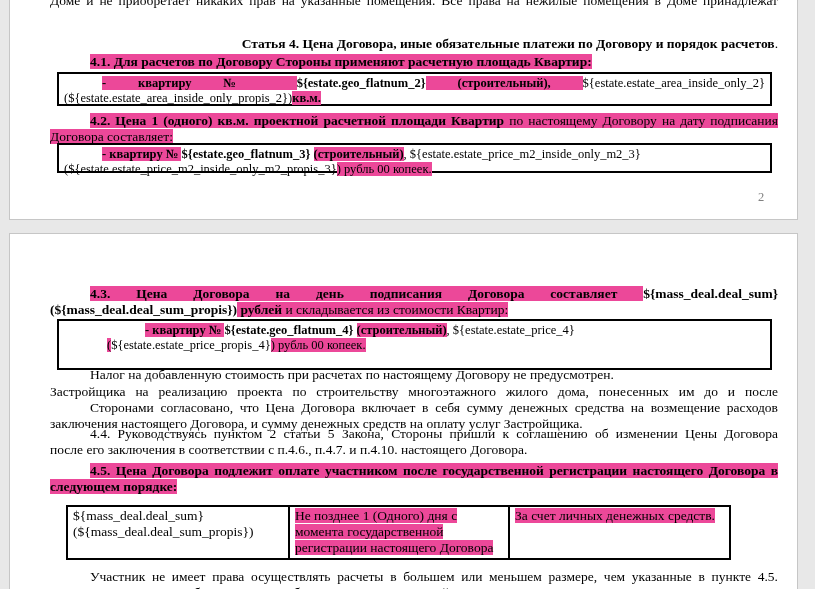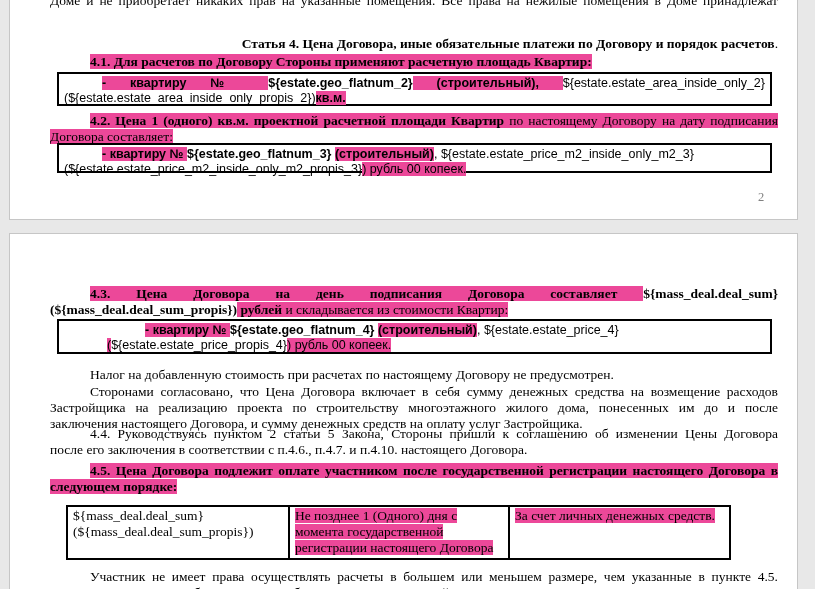--- a/index.html
+++ b/index.html
@@ -18,21 +18,21 @@
   .blk{position:absolute;left:40px;width:728px;}
   .ln{white-space:normal;}
   .just{text-align:justify;text-align-last:justify;}
   .ind{text-indent:40px;}
   .ctr{text-align:right;}
   .b{font-weight:bold;}
   .hl{background:#ec4899;}
   .cbox{
     position:absolute;left:47px;width:715px;box-sizing:border-box;
     border:2px solid #000;padding:2px 5px 3px 5px;
-    font-family:Liberation Sans, sans-serif;font-size:12.5px;line-height:15px;
+    font-family:Liberation Serif, serif;font-size:12.5px;line-height:15px;
   }
   .cbox .ind2{text-indent:38px;}
   .pagenum{position:absolute;left:748px;color:#808080;font-size:12.5px;}
   table.pay{
     position:absolute;left:56px;top:271px;width:663px;
     border-collapse:collapse;table-layout:fixed;
   }
   table.pay td{
     border:2px solid #000;vertical-align:top;
     padding:1px 5px 2px 5px;font-size:13.5px;line-height:16px;
@@ -74,32 +74,32 @@
   <div class="pagenum" style="top:229px;">2</div>
 </div>
 
 <div class="page" id="page2">
 
   <div class="blk" style="top:52px;">
     <div class="ln ind just"><span class="b hl">4.3. Цена Договора на день подписания Договора составляет </span><span class="b">${mass_deal.deal_sum}</span></div>
     <div class="ln"><span class="b">(${mass_deal.deal_sum_propis})</span><span class="b hl"> рублей</span><span class="hl"> и складывается из стоимости Квартир:</span></div>
   </div>
 
-  <div class="cbox" style="top:85px;height:35px;padding-left:48px;">
+  <div class="cbox" style="top:85px;height:51px;padding-left:48px;">
     <div class="ln ind2"><span class="b hl">- квартиру № </span><span class="b">${estate.geo_flatnum_4}</span><span> </span><span class="b hl">(строительный)</span><span>, </span><span>${estate.estate_price_4}</span></div>
     <div class="ln"><span class="hl">(</span><span>${estate.estate_price_propis_4}</span><span class="hl">) рубль 00 копеек.</span></div>
   </div>
 
   <div class="blk ind" style="top:133px;">
     <div class="ln"><span>Налог на добавленную стоимость при расчетах по настоящему Договору не предусмотрен.</span></div>
   </div>
 
   <div class="blk" style="top:150px;">
+    <div class="ln just"><span>Застройщика на реализацию проекта по строительству многоэтажного жилого дома, понесенных им до и после</span></div>
     <div class="ln ind just"><span>Сторонами согласовано, что Цена Договора включает в себя сумму денежных средства на возмещение расходов</span></div>
-    <div class="ln just"><span>Застройщика на реализацию проекта по строительству многоэтажного жилого дома, понесенных им до и после</span></div>
     <div class="ln"><span>заключения настоящего Договора, и сумму денежных средств на оплату услуг Застройщика.</span></div>
   </div>
 
   <div class="blk" style="top:192px;">
     <div class="ln ind just"><span>4.4. Руководствуясь пунктом 2 статьи 5 Закона, Стороны пришли к соглашению об изменении Цены Договора</span></div>
     <div class="ln"><span>после его заключения в соответствии с п.4.6., п.4.7. и п.4.10. настоящего Договора.</span></div>
   </div>
 
   <div class="blk" style="top:229px;">
     <div class="ln ind just"><span class="b hl">4.5. Цена Договора подлежит оплате участником после государственной регистрации настоящего Договора в</span></div>

